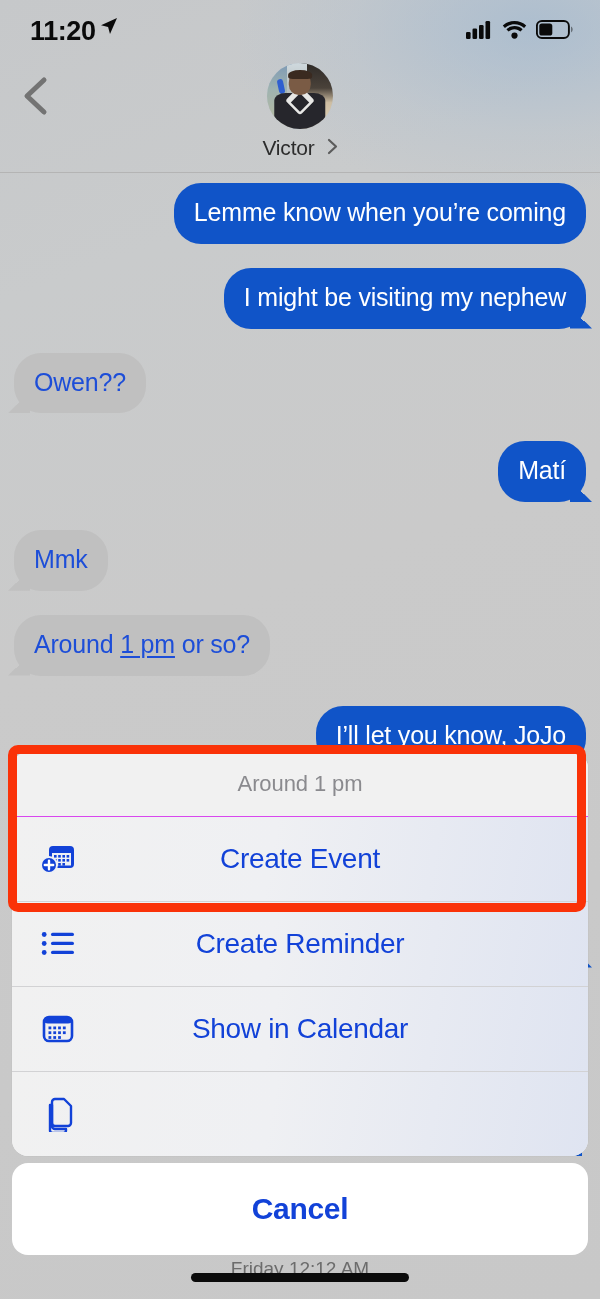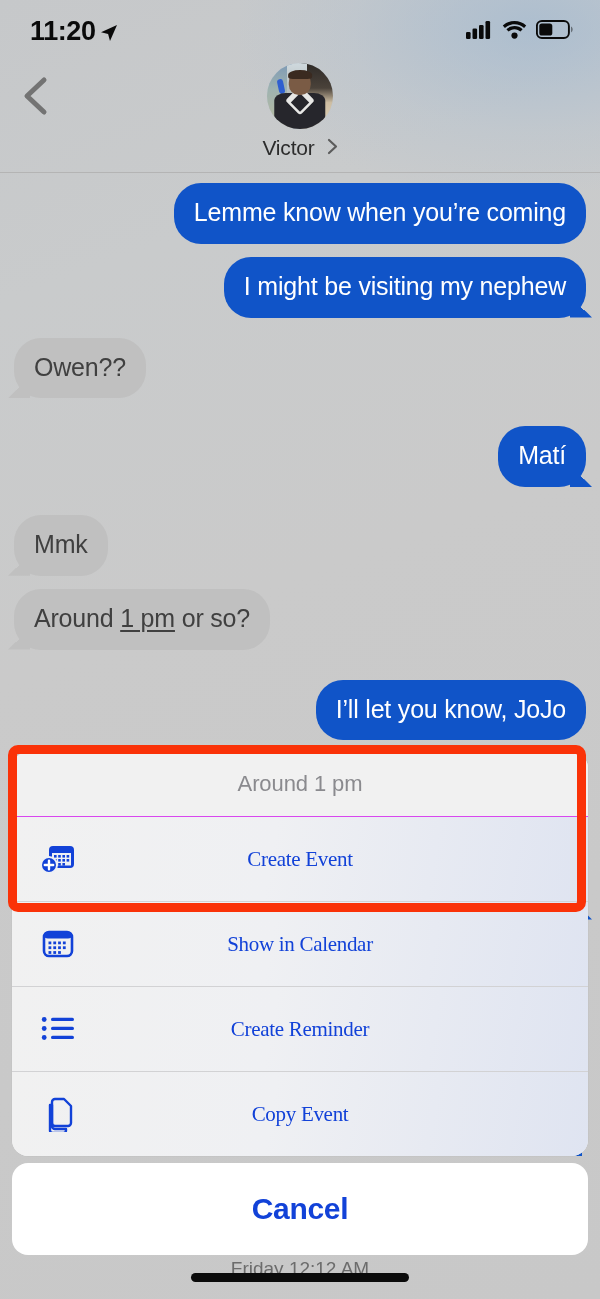--- a/index.html
+++ b/index.html
@@ -36,21 +36,21 @@
     height: 62px;
     display: flex;
     align-items: center;
     justify-content: space-between;
     padding: 0 26px 0 30px;
     box-sizing: border-box;
     z-index: 5;
   }
   .status-left {
     display: flex;
-    align-items: flex-end;
+    align-items: flex-start;
     gap: 3px;
   }
   .status-time {
     font-size: 27px;
     font-weight: bold;
     color: #0a0a0a;
     letter-spacing: -0.4px;
   }
   .loc-arrow { display: block; }
   .status-right {
@@ -156,40 +156,40 @@
   }
 
   
   .messages {
     position: absolute;
     top: 173px; left: 0; right: 0; bottom: 0;
     padding: 10px 14px 0 14px;
     box-sizing: border-box;
     z-index: 1;
   }
-  .row { display: flex; margin-bottom: 13px; text-align: center; }
+  .row { display: flex; margin-bottom: 24px; text-align: center; }
   .row.out { justify-content: flex-end; }
   .row.in  { justify-content: flex-start; }
   .bubble {
     position: relative;
     max-width: 400px;
     padding: 14px 20px 15px 20px;
     border-radius: 27px;
     font-size: 25px;
     line-height: 1.27;
     letter-spacing: -0.2px;
     word-wrap: break-word;
   }
   .bubble.out {
     background: #1054c8;
     color: #ffffff;
   }
   .bubble.in {
     background: #c0c0c0;
-    color: #404040;
+    color: #1d4ed8;
   }
   .bubble.out::after {
     content: "";
     position: absolute;
     right: -6px; bottom: 0;
     width: 22px; height: 22px;
     background: radial-gradient(circle at 100% 0, transparent 16px, #1054c8 16px);
     clip-path: polygon(0 0, 100% 100%, 0 100%);
   }
   .bubble.in::after {
@@ -264,24 +264,23 @@
   .sheet-item:last-child { border-bottom: none; }
   .sheet-item .item-icon {
     position: absolute;
     left: 26px;
     top: 50%;
     transform: translateY(-50%);
     width: 40px; height: 40px;
     display: flex; align-items: center; justify-content: center;
   }
   .sheet-item .item-label {
-    font-size: 21px;
+    font-size: 28px;
     color: #1242d8;
     letter-spacing: -0.3px;
-    font-family: Liberation Serif, serif;
   }
   .cancel-btn {
     position: absolute;
     left: 12px; right: 12px;
     top: 1163px;
     height: 92px;
     background: #ffffff;
     border-radius: 16px;
     display: flex;
     align-items: center;
@@ -458,20 +457,36 @@
           </g>
           <circle cx="9" cy="23" r="8" fill="#1242d8" stroke="#eef0f4" stroke-width="2"></circle>
           <path d="M9 18.8 V27.2 M4.8 23 H13.2" stroke="#ffffff" stroke-width="2.4" stroke-linecap="round"></path>
         </svg>
       </span>
       <span class="item-label">Create Event</span>
     </div>
 
     <div class="sheet-item">
       <span class="item-icon">
+        <svg width="34" height="28" viewBox="0 0 34 28">
+          <g fill="#1242d8">
+            <circle cx="3.2" cy="4.5" r="2.4"></circle>
+              <circle cx="3.2" cy="13.5" r="2.4"></circle>
+              <circle cx="3.2" cy="22.5" r="2.4"></circle>
+            <rect x="10" y="2.8" width="23" height="3.2" rx="1.6"></rect>
+            <rect x="10" y="11.8" width="23" height="3.2" rx="1.6"></rect>
+            <rect x="10" y="20.8" width="23" height="3.2" rx="1.6"></rect>
+          </g>
+        </svg>
+      </span>
+      <span class="item-label">Create Reminder</span>
+    </div>
+
+    <div class="sheet-item">
+      <span class="item-icon">
         <svg width="34" height="32" viewBox="0 0 34 32">
           <rect x="3" y="4" width="28" height="24" rx="5" fill="none" stroke="#1242d8" stroke-width="2.6"></rect>
           <rect x="3" y="4" width="28" height="6.5" rx="4" fill="#1242d8"></rect>
           <g fill="#1242d8">
             <rect x="7.5" y="13.5" width="2.8" height="2.8"></rect>
               <rect x="12.3" y="13.5" width="2.8" height="2.8"></rect>
             <rect x="17.1" y="13.5" width="2.8" height="2.8"></rect>
               <rect x="21.9" y="13.5" width="2.8" height="2.8"></rect>
             <rect x="7.5" y="18.3" width="2.8" height="2.8"></rect>
               <rect x="12.3" y="18.3" width="2.8" height="2.8"></rect>
@@ -481,43 +496,26 @@
               <rect x="12.3" y="23.1" width="2.8" height="2.8"></rect>
             <rect x="17.1" y="23.1" width="2.8" height="2.8"></rect>
           </g>
         </svg>
       </span>
       <span class="item-label">Show in Calendar</span>
     </div>
 
     <div class="sheet-item">
       <span class="item-icon">
-        <svg width="34" height="28" viewBox="0 0 34 28">
-          <g fill="#1242d8">
-            <circle cx="3.2" cy="4.5" r="2.4"></circle>
-              <circle cx="3.2" cy="13.5" r="2.4"></circle>
-              <circle cx="3.2" cy="22.5" r="2.4"></circle>
-            <rect x="10" y="2.8" width="23" height="3.2" rx="1.6"></rect>
-            <rect x="10" y="11.8" width="23" height="3.2" rx="1.6"></rect>
-            <rect x="10" y="20.8" width="23" height="3.2" rx="1.6"></rect>
-          </g>
-        </svg>
-      </span>
-      <span class="item-label">Create Reminder</span>
-    </div>
-
-    <div class="sheet-item">
-      <span class="item-icon">
         <svg width="34" height="36" viewBox="0 0 34 36">
           <path d="M14 3 h9 l7 7 v17 a3 3 0 0 1 -3 3 h-13 a3 3 0 0 1 -3 -3 v-21 a3 3 0 0 1 3 -3 z" fill="none" stroke="#1242d8" stroke-width="2.4" stroke-linejoin="round"></path>
           <path d="M8 9 h3 v20 a3 3 0 0 0 3 3 h12 v1 a3 3 0 0 1 -3 3 h-12 a3 3 0 0 1 -3 -3 z" fill="#1242d8" opacity="0"></path>
           <path d="M9 9 h2 v21 a3 3 0 0 0 3 3 h11 v1.2 a2.8 2.8 0 0 1 -2.8 2.8 h-10.4 a2.8 2.8 0 0 1 -2.8 -2.8 z" fill="none" stroke="#1242d8" stroke-width="2.4" stroke-linejoin="round"></path>
         </svg>
       </span>
-      <span class="item-label">Copy Event</span>
     </div>
   </div>
 
   <div class="cancel-btn">Cancel</div>
 
   <div class="highlight-box" style="border-color: rgb(250, 50, 8);"></div>
 
   <div class="home-indicator"></div>
 </div>
 

